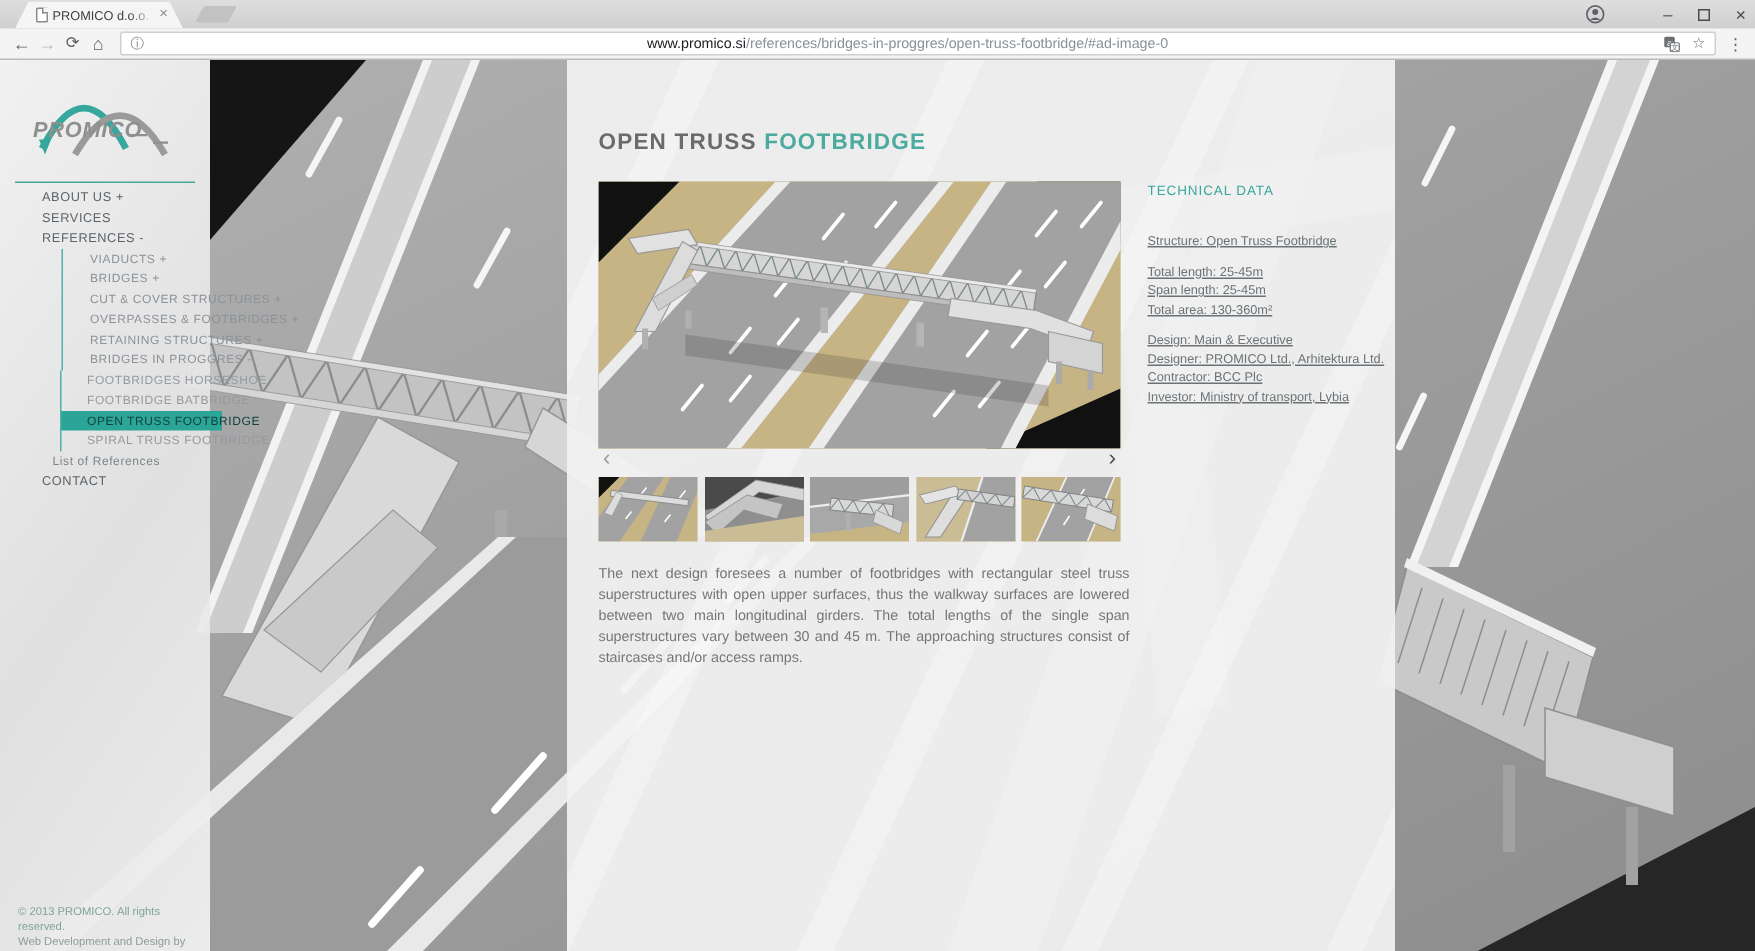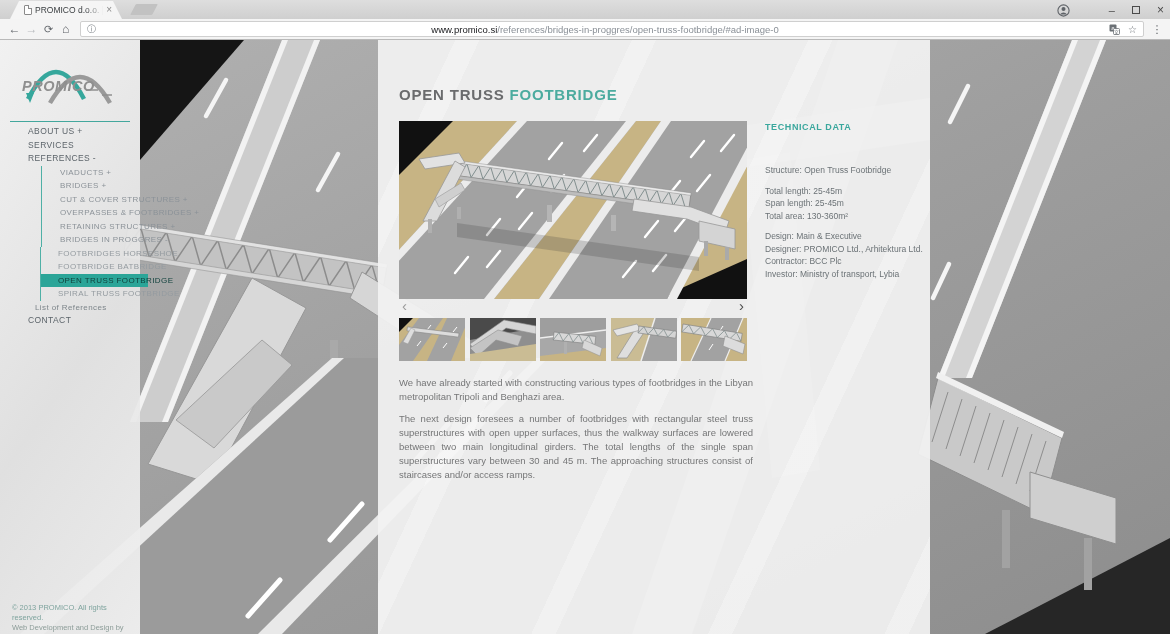--- a/index.html
+++ b/index.html
@@ -71,22 +71,22 @@
   .carousel-nav { position:absolute; left:21px; top:258px; width:348px; height:16px; }
   .carousel-prev { position:absolute; left:3px; top:0; font-size:15px; line-height:16px; color:#9b9b9b; cursor:pointer; }
   .carousel-next { position:absolute; right:3px; top:0; font-size:15px; line-height:16px; color:#4d4d4d; cursor:pointer; }
   .thumbs { position:absolute; left:21px; top:278px; width:348px; height:43px; display:flex; justify-content:space-between; }
   .thumb { width:66px; height:43px; overflow:hidden; cursor:pointer; background:#c7b484; }
   .paragraphs { position:absolute; left:21px; top:336px; width:354px; }
   .paragraphs p { font-size:9.5px; line-height:14px; color:#757677; margin-bottom:8px; text-align:justify; }
 
   
   .tech { position:absolute; left:387px; top:82px; width:160px; }
-  .tech-heading { font-size:9px; letter-spacing:.6px; color:#3aa79d; margin-bottom:32px;font-weight:bold; }
-  .tech-row { font-size:8.5px; line-height:12.5px; height:12.5px; color:#6b7276; white-space:nowrap; }
+  .tech-heading { font-size:9px; letter-spacing:.6px; color:#3aa79d; margin-bottom:22px; }
+  .tech-row { font-size:8.5px; line-height:12.5px; height:12.5px; color:#6b7276; white-space:nowrap;text-decoration:underline; }
   .tech-row:empty { height:8px; }
 </style>
 </head>
 <body>
 
 <div class="screen">
 
   <div class="tabstrip">
     <div class="tab">
       <span class="tab-favicon"></span>
@@ -385,21 +385,20 @@
                 <rect width="60" height="8" fill="#d8d8d8" stroke="#808080" stroke-width="0.6"></rect>
                 <path d="M0,8 L6,0 L12,8 L18,0 L24,8 L30,0 L36,8 L42,0 L48,8 L54,0 L60,8" fill="none" stroke="#7d8a8a" stroke-width="0.7"></path>
               </g>
               <polygon points="44,18 64,26 62,36 42,28" fill="#dcdcdc" stroke="#909090" stroke-width="0.6"></polygon>
             </svg>
         </div>
       </div>
 
       <div class="paragraphs">
 
-          <p>We have already started with constructing various types of footbridges in the Libyan metropolitan Tripoli and Benghazi area.</p>
 
           <p>The next design foresees a number of footbridges with rectangular steel truss superstructures with open upper surfaces, thus the walkway surfaces are lowered between two main longitudinal girders. The total lengths of the single span superstructures vary between 30 and 45 m. The approaching structures consist of staircases and/or access ramps.</p>
 
         </div>
 
       <section class="tech">
         <div class="tech-heading">TECHNICAL DATA</div>
         <div>
 
             <div class="tech-row">Structure: Open Truss Footbridge</div>

